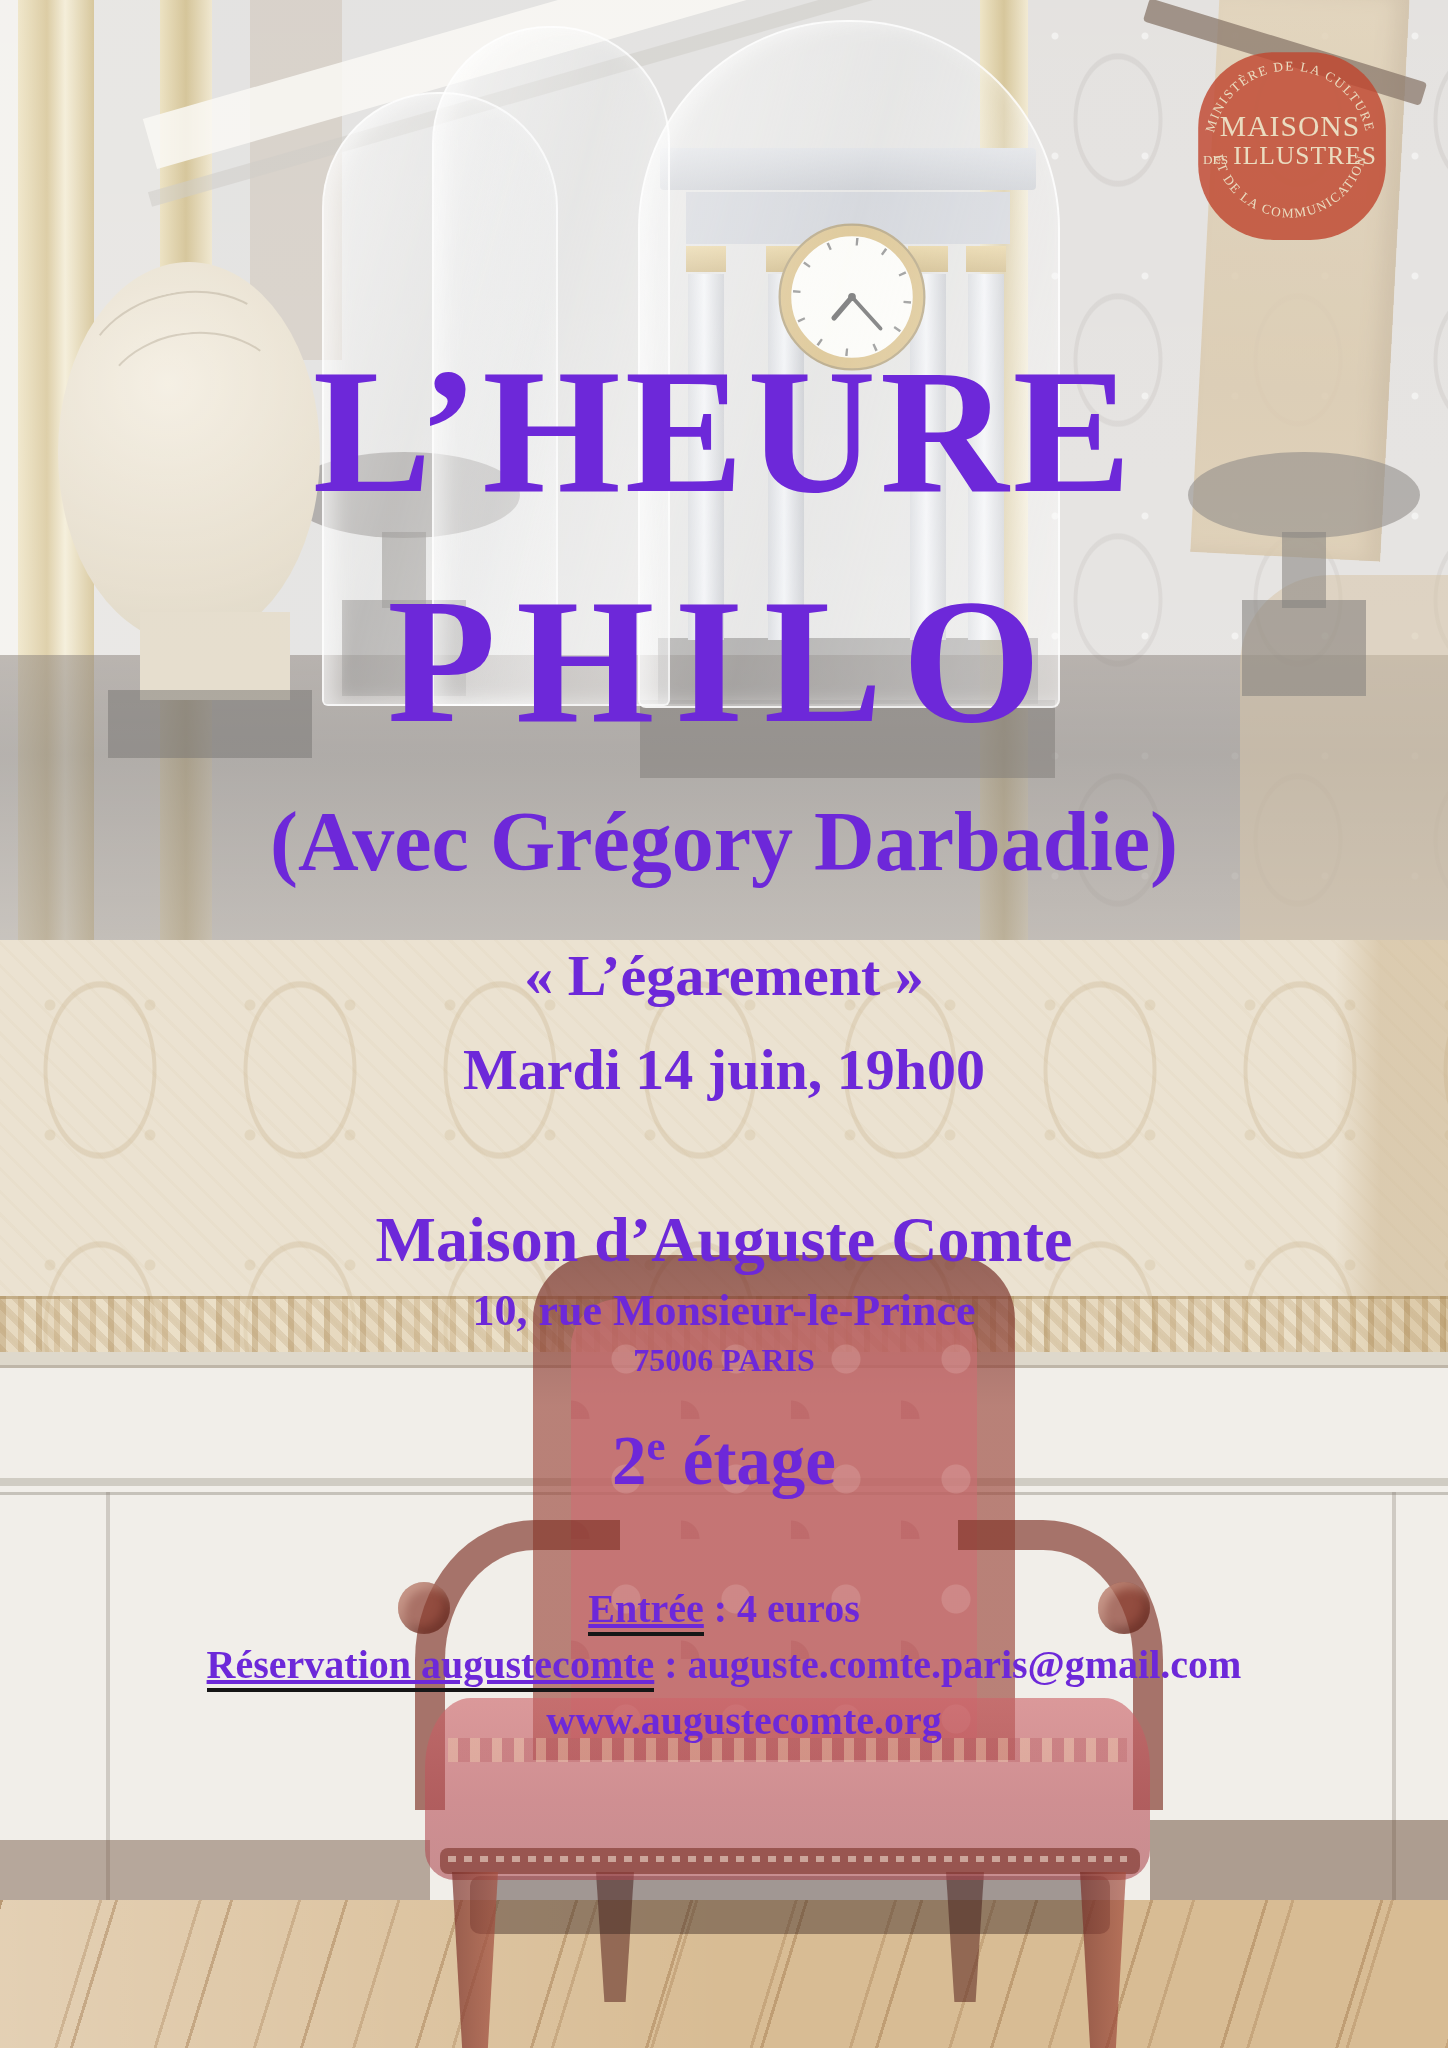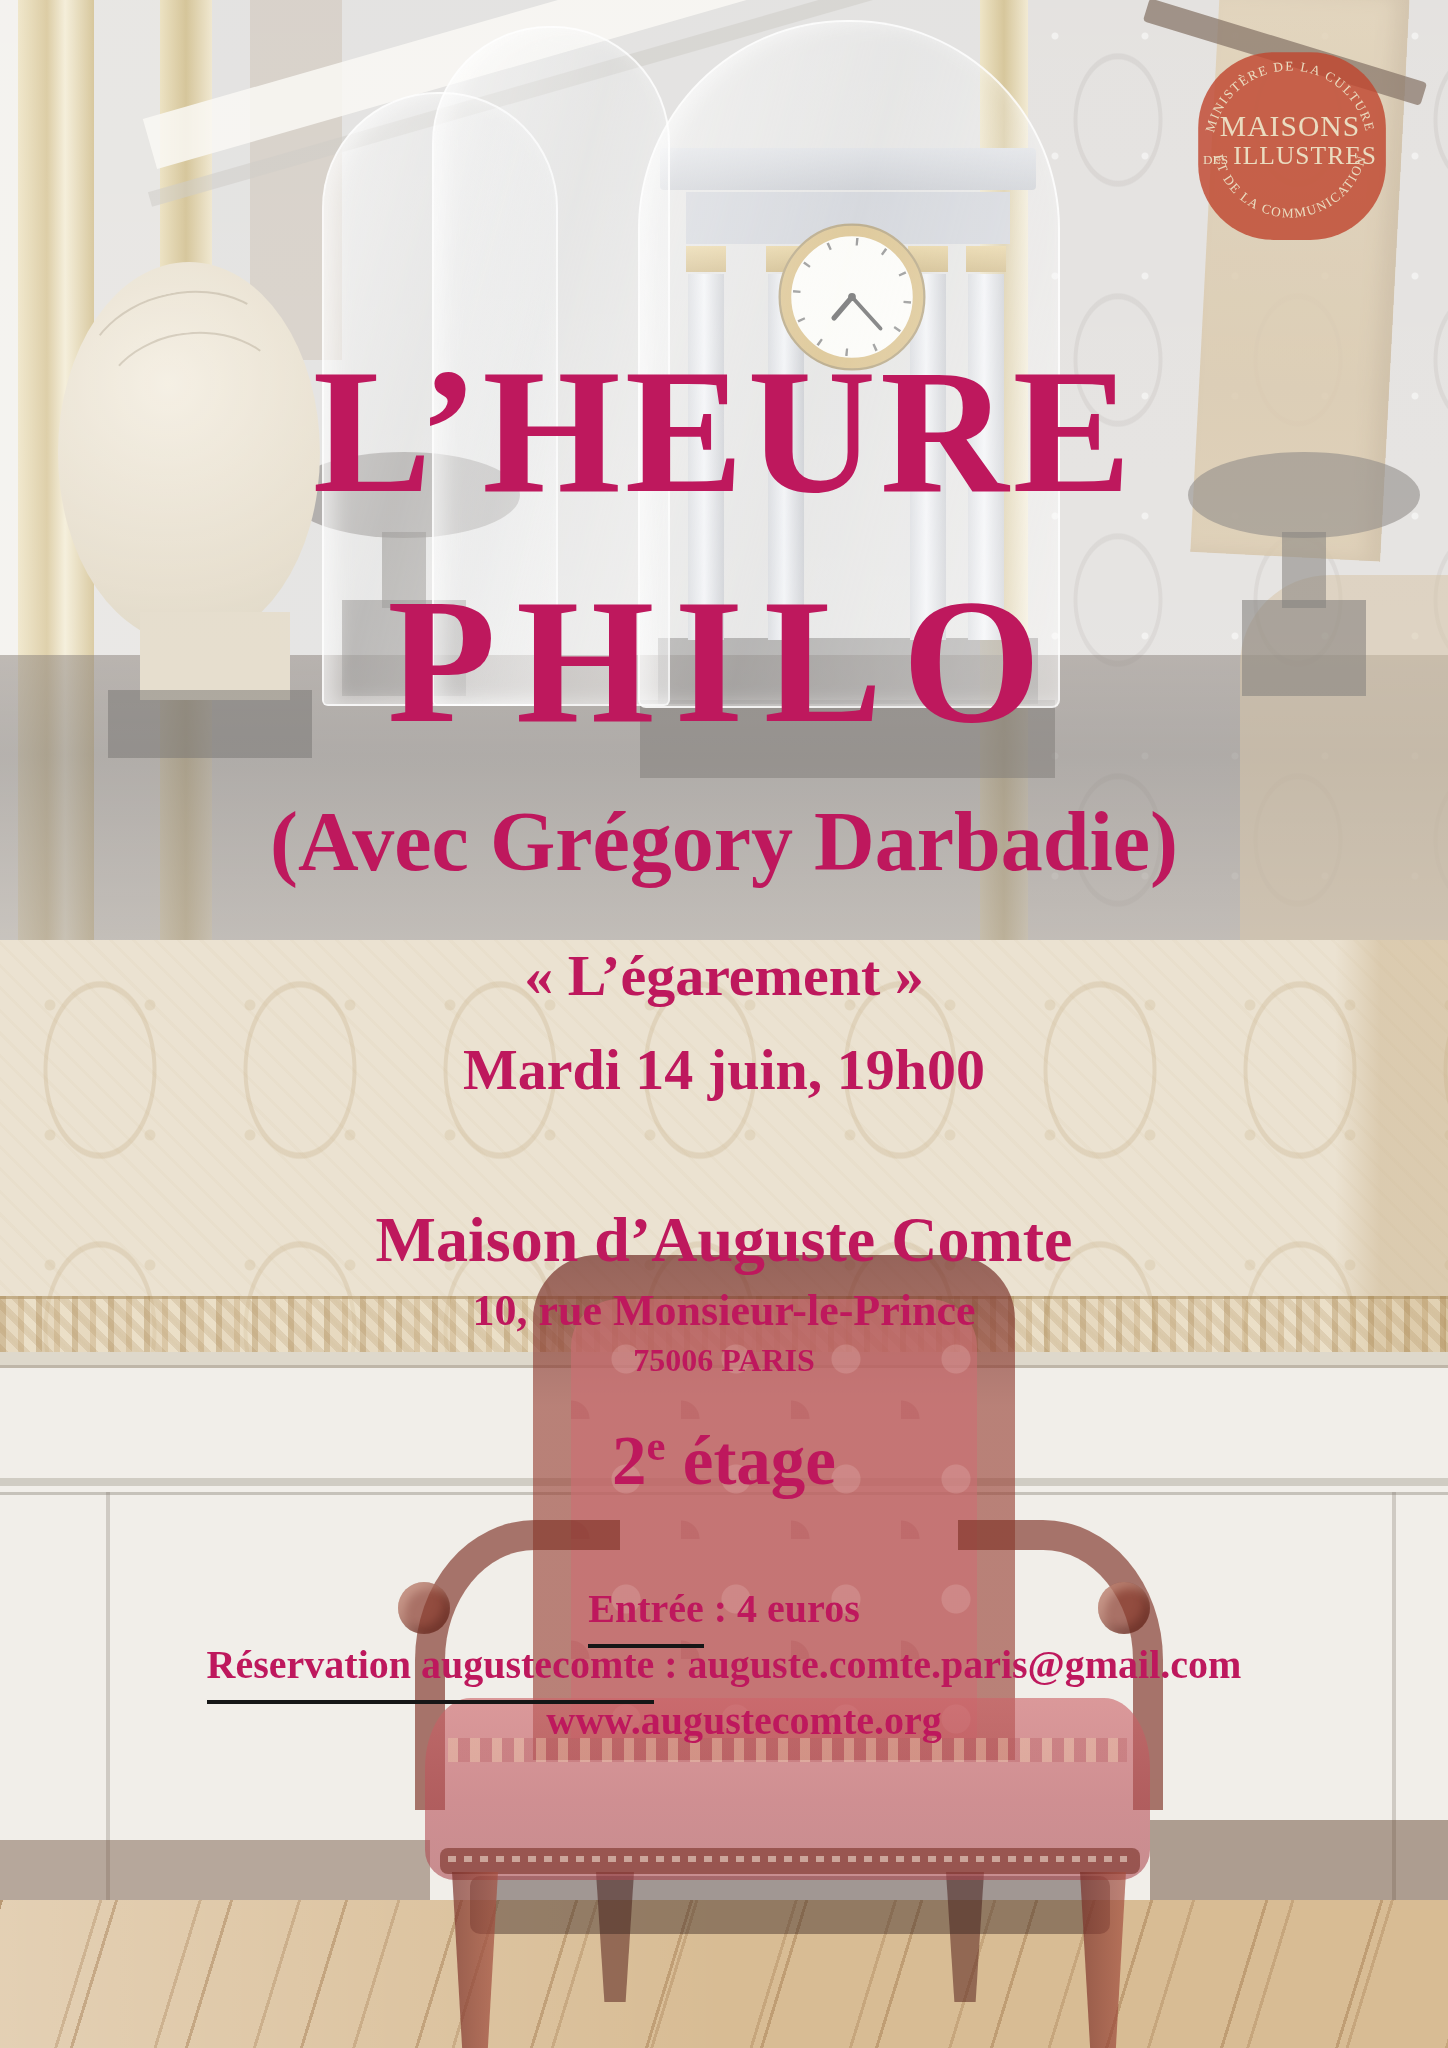--- a/index.html
+++ b/index.html
@@ -129,34 +129,34 @@
   
   .logo{position:absolute;left:1188px;top:42px;width:204px;height:204px;}
   .logo text{font-family:"Liberation Serif","DejaVu Serif",serif;fill:#eadcc0;}
   .logo .arc{font-size:13px;letter-spacing:1.6px;}
   .logo .main1{font-size:29px;letter-spacing:1px;}
   .logo .main2{font-size:25px;letter-spacing:1px;}
   .logo .des{font-size:13px;}
 
   
   .text-layer{position:absolute;left:0;top:0;width:1448px;height:2048px;pointer-events:none;}
-  .t{position:absolute;left:0;right:0;text-align:center;font-weight:700;color:#be185d;line-height:1.05;}
+  .t{position:absolute;left:0;right:0;text-align:center;font-weight:700;color:#6d28d9;line-height:1.05;}
   .t-title1{top:338px;font-size:178px;letter-spacing:4px;}
   .t-title2{top:568px;font-size:178px;letter-spacing:20px;}
   .t-sub{top:798px;font-size:84px;}
   .t-quote{top:946px;font-size:58px;}
   .t-date{top:1040px;font-size:58px;}
   .t-venue{top:1206px;font-size:64px;}
   .t-addr1{top:1288px;font-size:44px;}
   .t-addr2{top:1344px;font-size:32px;}
   .t-floor{top:1424px;font-size:69px;}
   .t-entry{top:1588px;font-size:40px;}
   .t-resv{top:1644px;font-size:40px;}
   .t-web{top:1700px;font-size:40px;margin-left:40px;}
-  .u{border-bottom:4px solid #161616;padding-bottom:13px;}
+  .u{border-bottom:4px solid #161616;padding-bottom:1px;text-decoration:underline;}
   sup{font-size:.62em;vertical-align:super;}
 </style>
 </head>
 <body>
 
 <div class="poster">
 
   <div class="scene-top">
     <div class="abs pale-edge"></div>
     <div class="abs gold-a"></div>

